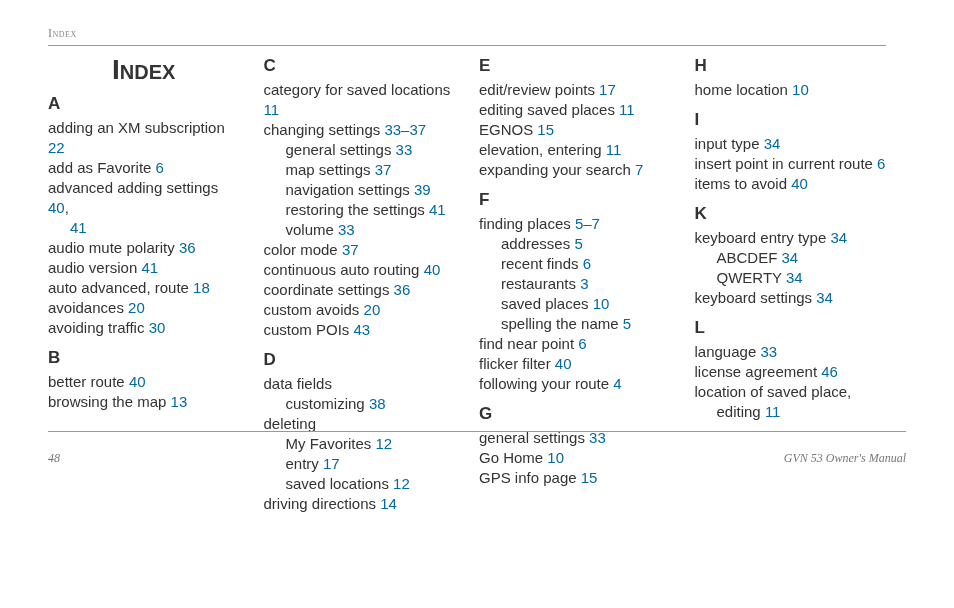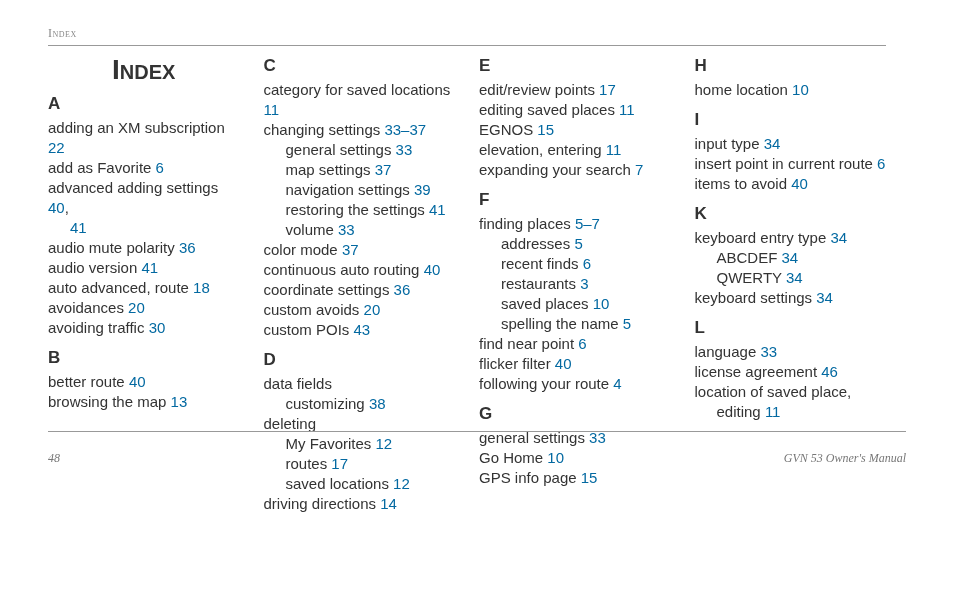--- a/index.html
+++ b/index.html
@@ -131,21 +131,21 @@
         <div class="entry l0"><span>coordinate settings  </span><span class="pg">36</span></div>
         <div class="entry l0"><span>custom avoids  </span><span class="pg">20</span></div>
         <div class="entry l0"><span>custom POIs  </span><span class="pg">43</span></div>
       </div>
       <div class="block">
         <div class="letter">D</div>
         <div class="entry l0"><span>data fields</span></div>
         <div class="entry l1"><span>customizing  </span><span class="pg">38</span></div>
         <div class="entry l0"><span>deleting</span></div>
         <div class="entry l1"><span>My Favorites  </span><span class="pg">12</span></div>
-        <div class="entry l1"><span>routes  </span><span class="pg">17</span></div>
+        <div class="entry l1"><span>entry  </span><span class="pg">17</span></div>
         <div class="entry l1"><span>saved locations  </span><span class="pg">12</span></div>
         <div class="entry l0"><span>driving directions  </span><span class="pg">14</span></div>
       </div>
       <div class="block">
         <div class="letter">E</div>
         <div class="entry l0"><span>edit/review points  </span><span class="pg">17</span></div>
         <div class="entry l0"><span>editing saved places  </span><span class="pg">11</span></div>
         <div class="entry l0"><span>EGNOS  </span><span class="pg">15</span></div>
         <div class="entry l0"><span>elevation, entering  </span><span class="pg">11</span></div>
         <div class="entry l0"><span>expanding your search  </span><span class="pg">7</span></div>

